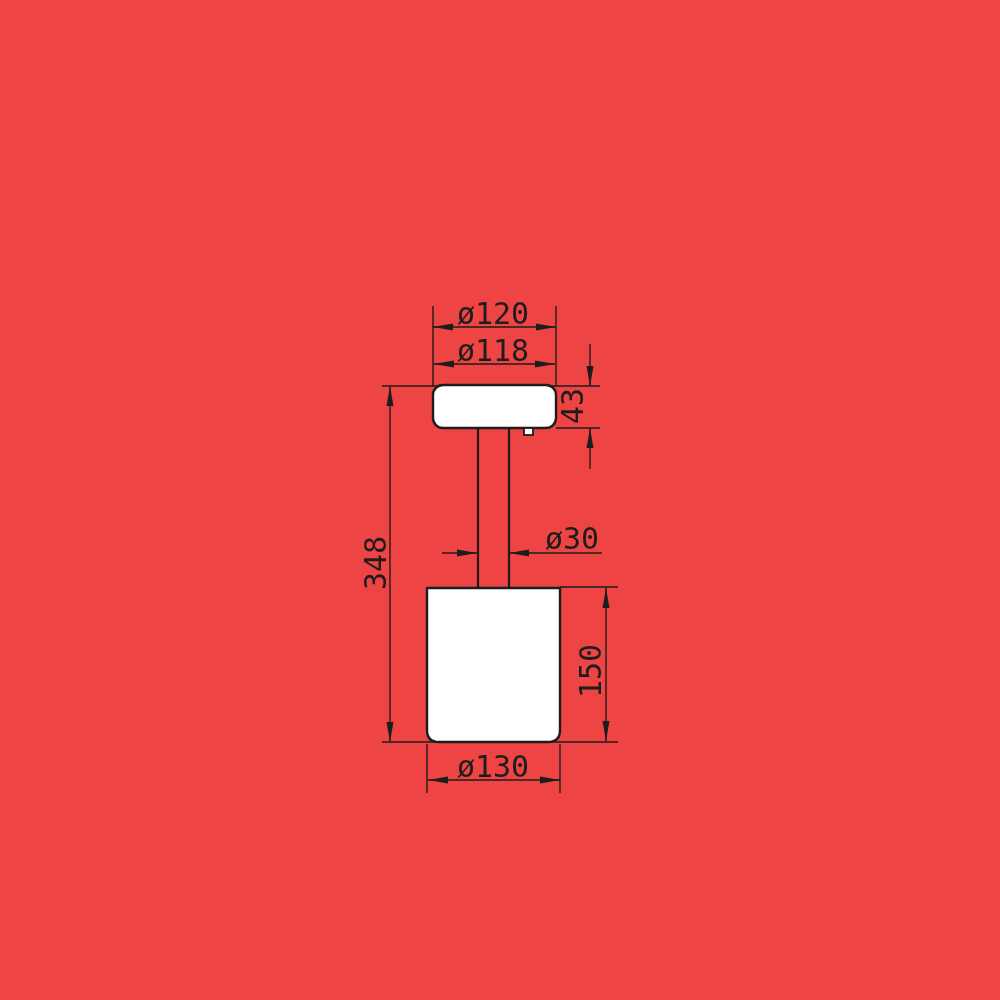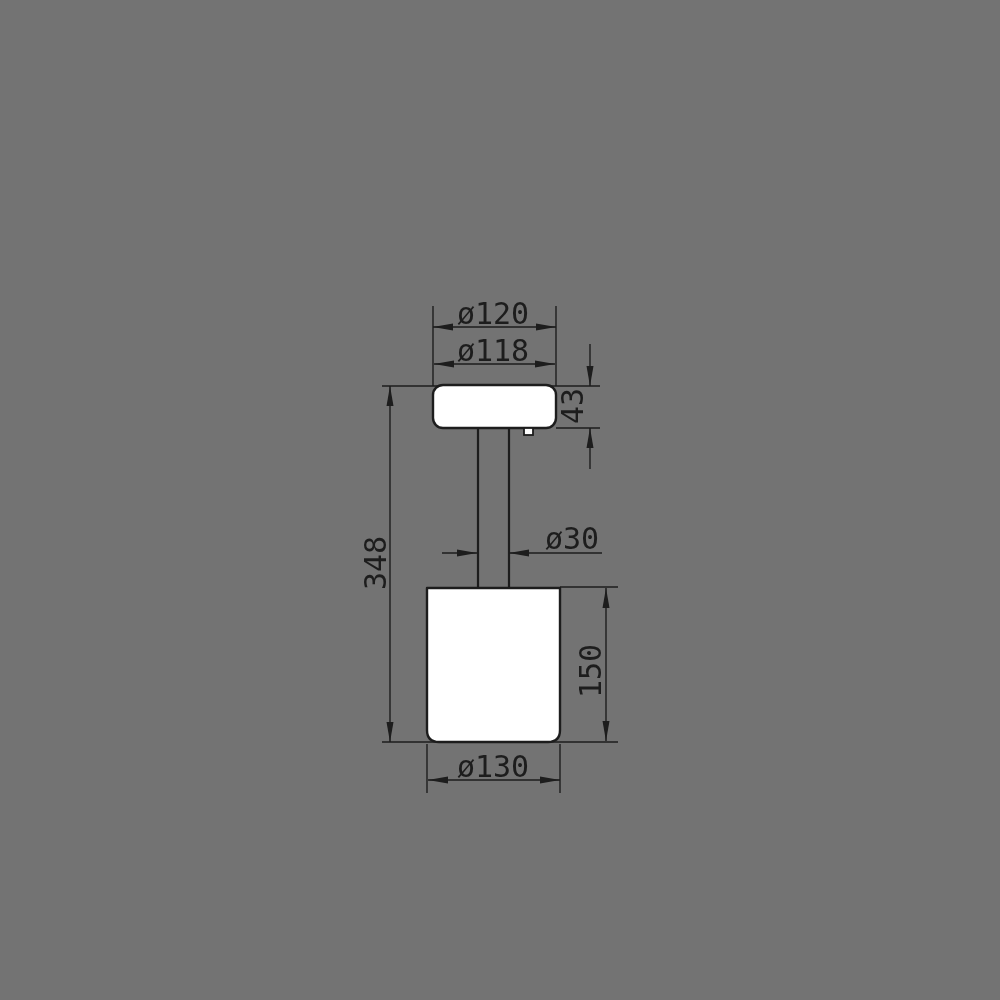--- a/index.html
+++ b/index.html
@@ -4,21 +4,21 @@
 <style>
   html, body {
     margin: 0;
     padding: 0;
     background: #ffffff;
   }
   .canvas {
     position: relative;
     width: 1000px;
     height: 1000px;
-    background: #737373;
+    background: #ef4444;
     overflow: hidden;
   }
   svg { display: block; }
   .obj {
     fill: #ffffff;
     stroke: #1d1d1d;
     stroke-width: 2.4;
     stroke-linejoin: round;
   }
   .stem {

